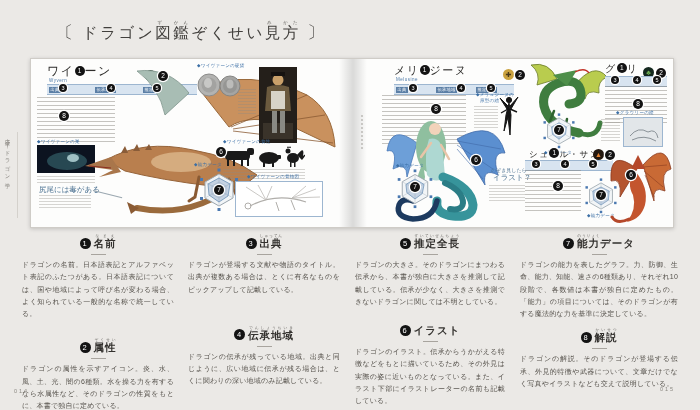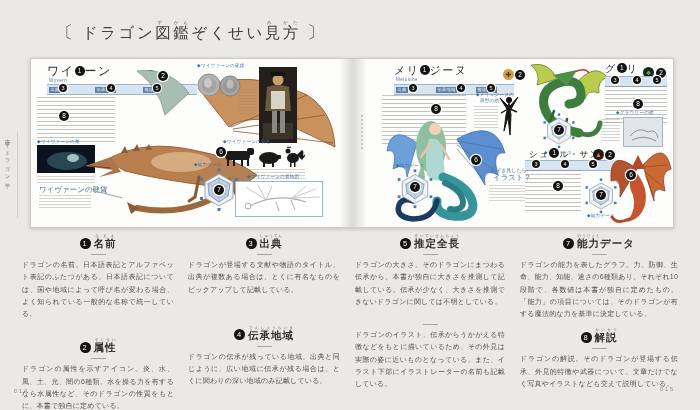--- a/index.html
+++ b/index.html
@@ -100,21 +100,21 @@
     <div class="bdg" style="left:28px;top:52px;">8</div>
 
     <div class="abs bluecap" style="left:6px;top:80px;">◆ワイヴァーンの巣</div>
     <svg class="abs" style="left:6px;top:86px;" width="58" height="28">
       <rect width="58" height="28" fill="#0c1320"></rect>
       <ellipse cx="30" cy="16" rx="20" ry="9" fill="#274852"></ellipse>
       <ellipse cx="36" cy="13" rx="6" ry="4" fill="#9fc0c4"></ellipse>
     </svg>
     <div class="abs flines lt" style="left:6px;top:117px;width:58px;height:9px;"></div>
 
-    <div class="abs callout" style="left:8px;top:126px;font-size:7.5px;">ワイヴァーンの硬貨</div>
+    <div class="abs callout" style="left:8px;top:126px;font-size:7.5px;">尻尾には毒がある</div>
     <div class="abs flines lt" style="left:8px;top:136px;width:52px;height:13px;"></div>
     <div class="connector" style="left:62px;top:131px;width:30px;transform:rotate(14deg);"></div>
 
     <svg class="abs" style="left:50px;top:8px;" width="265" height="152" viewBox="0 0 265 152">
       <path d="M118,22 Q168,0 226,28 Q252,44 254,80 L208,58 Q168,46 148,60 Z" fill="#c9915e" stroke="#9a6a3c" stroke-width="1"></path>
       <path d="M150,60 L226,28 M152,62 L244,48 M152,64 L252,76" stroke="#8a5a33" stroke-width="0.8" fill="none"></path>
       <path d="M108,26 Q88,0 56,4 Q78,20 84,48 Z" fill="#a8bdb4" stroke="#7d948c" stroke-width="0.8"></path>
       <path d="M25,93 Q62,72 112,83 Q152,90 176,108 Q162,124 130,119 Q80,113 44,104 Z" fill="#b97f4e" stroke="#96643a" stroke-width="1"></path>
       <path d="M30,90 L4,99 L32,103 L18,110 L40,105 Z" fill="#a9764b"></path>
       <path d="M8,99 L30,101" stroke="#8a2f22" stroke-width="1"></path>
@@ -378,20 +378,21 @@
     </div>
   </div>
 
   <div class="col" style="left:355px;width:150px;">
     <div class="sec">
       <h3><span class="lnum">5</span><ruby><span>推定全長</span><rt>すいていぜんちょう</rt></ruby><span></span></h3>
       <div class="rule"></div>
       <p>ドラゴンの大きさ。そのドラゴンにまつわる伝承から、本書が独自に大きさを推測して記載している。伝承が少なく、大きさを推測できないドラゴンに関しては不明としている。</p>
     </div>
     <div class="sec" style="margin-top:16px;">
+      <h3><span class="lnum">6</span><span>イラスト</span></h3>
       <div class="rule"></div>
       <p>ドラゴンのイラスト。伝承からうかがえる特徴などをもとに描いているため、その外見は実際の姿に近いものとなっている。また、イラスト下部にイラストレーターの名前も記載している。</p>
     </div>
   </div>
 
   <div class="col" style="left:520px;width:158px;">
     <div class="sec">
       <h3><span class="lnum">7</span><ruby><span>能力</span><rt>のうりょく</rt></ruby><span>データ</span></h3>
       <div class="rule"></div>
       <p>ドラゴンの能力を表したグラフ。力、防御、生命、能力、知能、速さの6種類あり、それぞれ10段階で、各数値は本書が独自に定めたもの。「能力」の項目については、そのドラゴンが有する魔法的な力を基準に決定している。</p>

